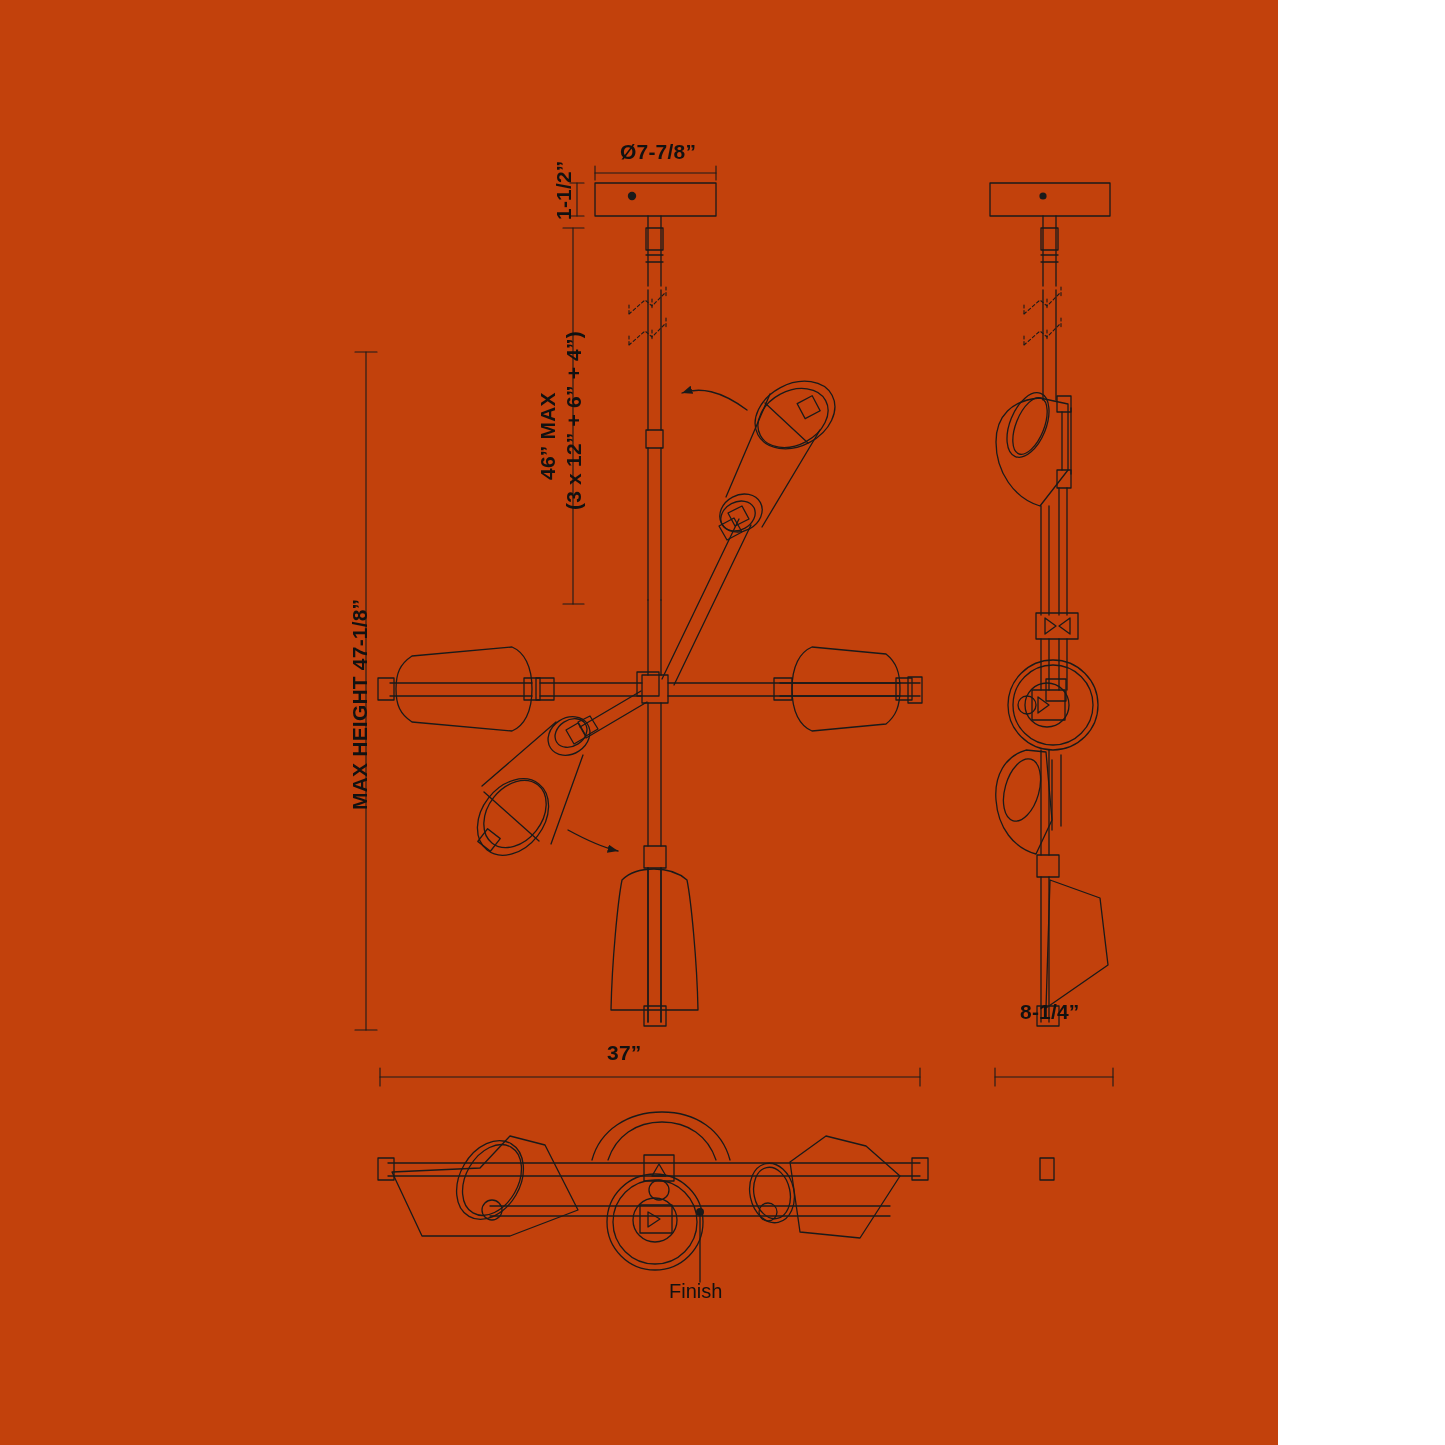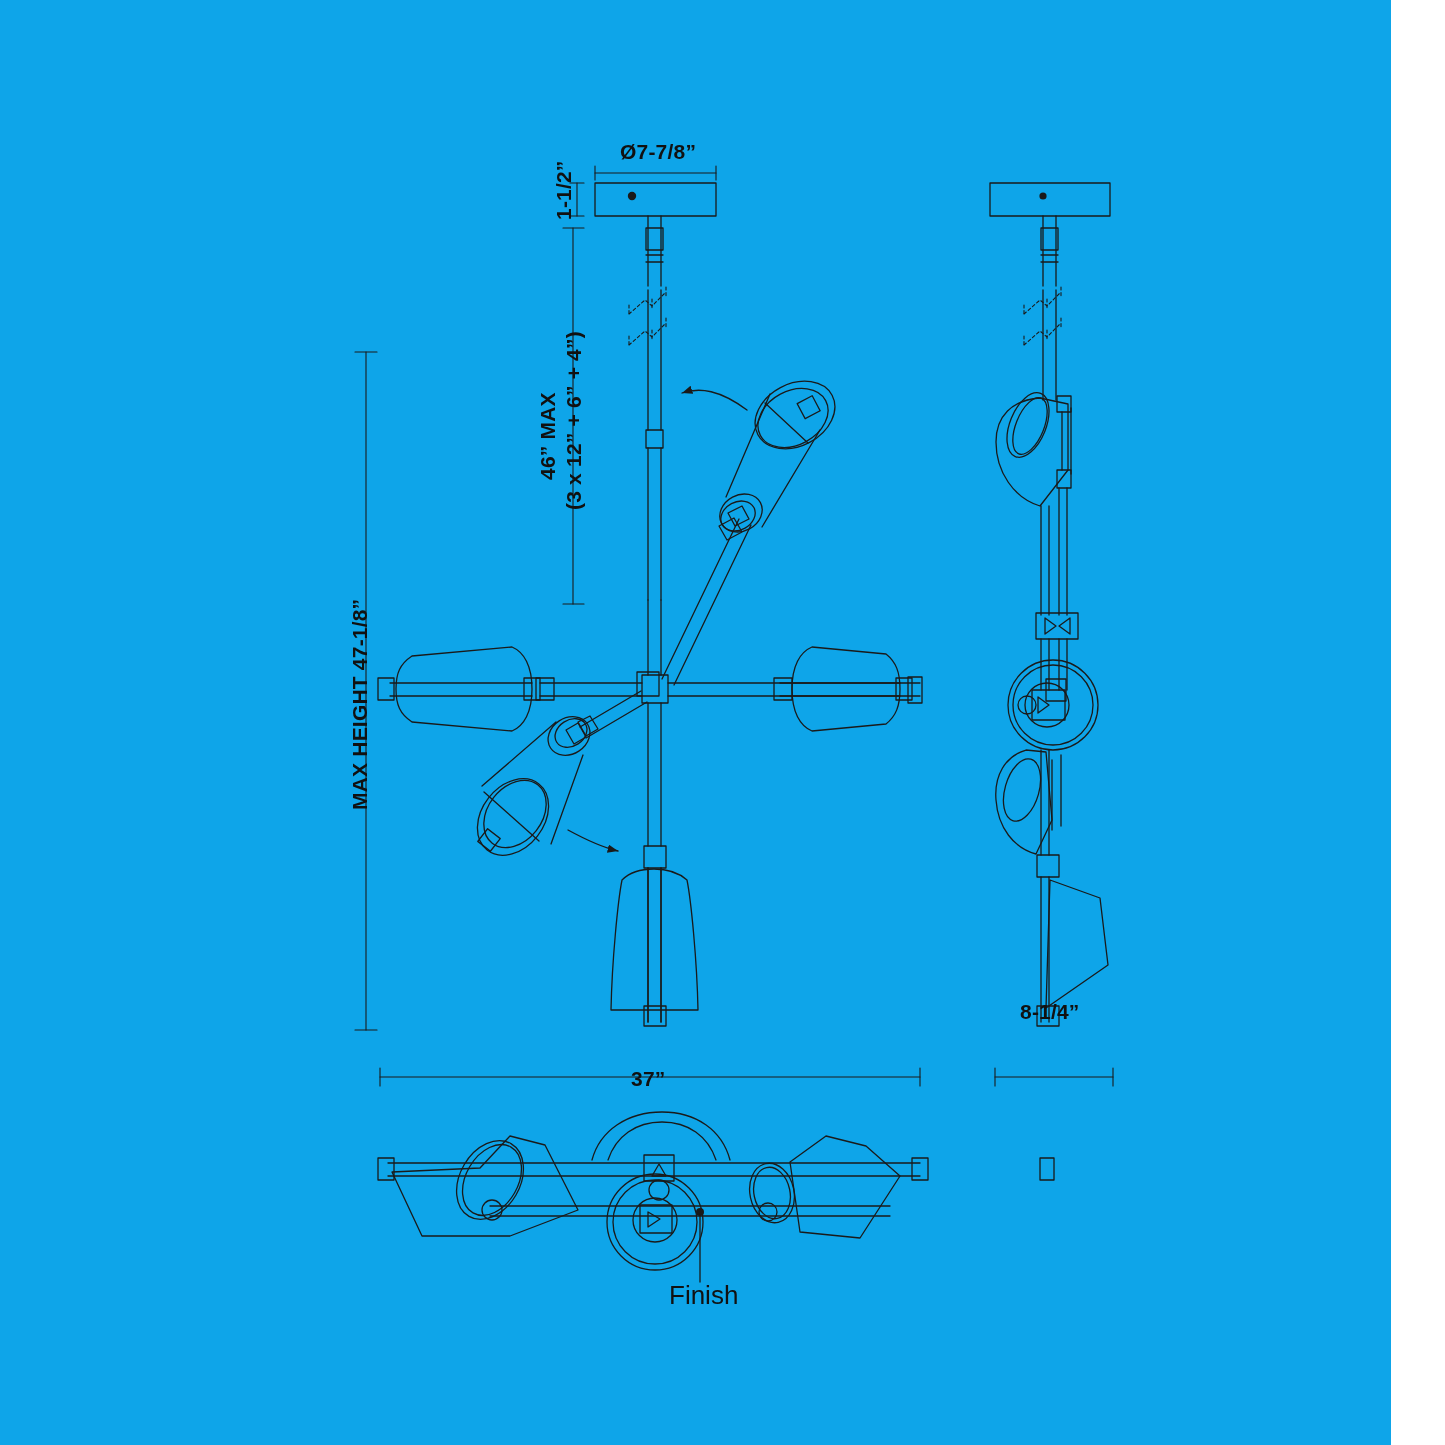--- a/index.html
+++ b/index.html
@@ -9,23 +9,23 @@
   }
   body {
     width: 1445px;
     height: 1445px;
     font-family: "Liberation Sans", sans-serif;
     color: #1a1a1a;
     overflow: hidden;
   }
   #sheet {
     position: relative;
-    width: 1391px;
+    width: 1278px;
     height: 1445px;
-    background: #0ea5e9;
+    background: #c2410c;
   }
   #drawing {
     position: absolute;
     left: 0;
     top: 0;
     width: 1445px;
     height: 1445px;
   }
   .dim-text {
     position: absolute;
@@ -35,21 +35,21 @@
     color: #111111;
     white-space: nowrap;
     letter-spacing: 0.2px;
   }
   .rot90 {
     transform-origin: 0 0;
     transform: rotate(-90deg);
   }
   .label-finish {
     position: absolute;
-    font-size: 26px;
+    font-size: 20px;
     font-weight: 400;
     color: #111111;
     white-space: nowrap;
   }
 </style>
 </head>
 <body>
 
 <div id="sheet">
 
@@ -382,19 +382,19 @@
   <div class="dim-text" style="left:620px; top:140px;">Ø7-7/8”</div>
 
   <div class="dim-text rot90" style="left:552px; top:220px;">1-1/2”</div>
 
   <div class="dim-text rot90" style="left:536px; top:480px;">46” MAX</div>
 
   <div class="dim-text rot90" style="left:562px; top:510px;">(3 x 12” + 6” + 4”)</div>
 
   <div class="dim-text rot90" style="left:348px; top:810px;">MAX HEIGHT 47-1/8”</div>
 
-  <div class="dim-text" style="left:631px; top:1041px;margin-top:26px;">37”</div>
+  <div class="dim-text" style="left:607px; top:1041px;">37”</div>
 
   <div class="dim-text" style="left:1020px; top:1000px;">8-1/4”</div>
 
   <div class="label-finish" style="left:669px; top:1280px;">Finish</div>
 
 </div>
 
 </body></html>

